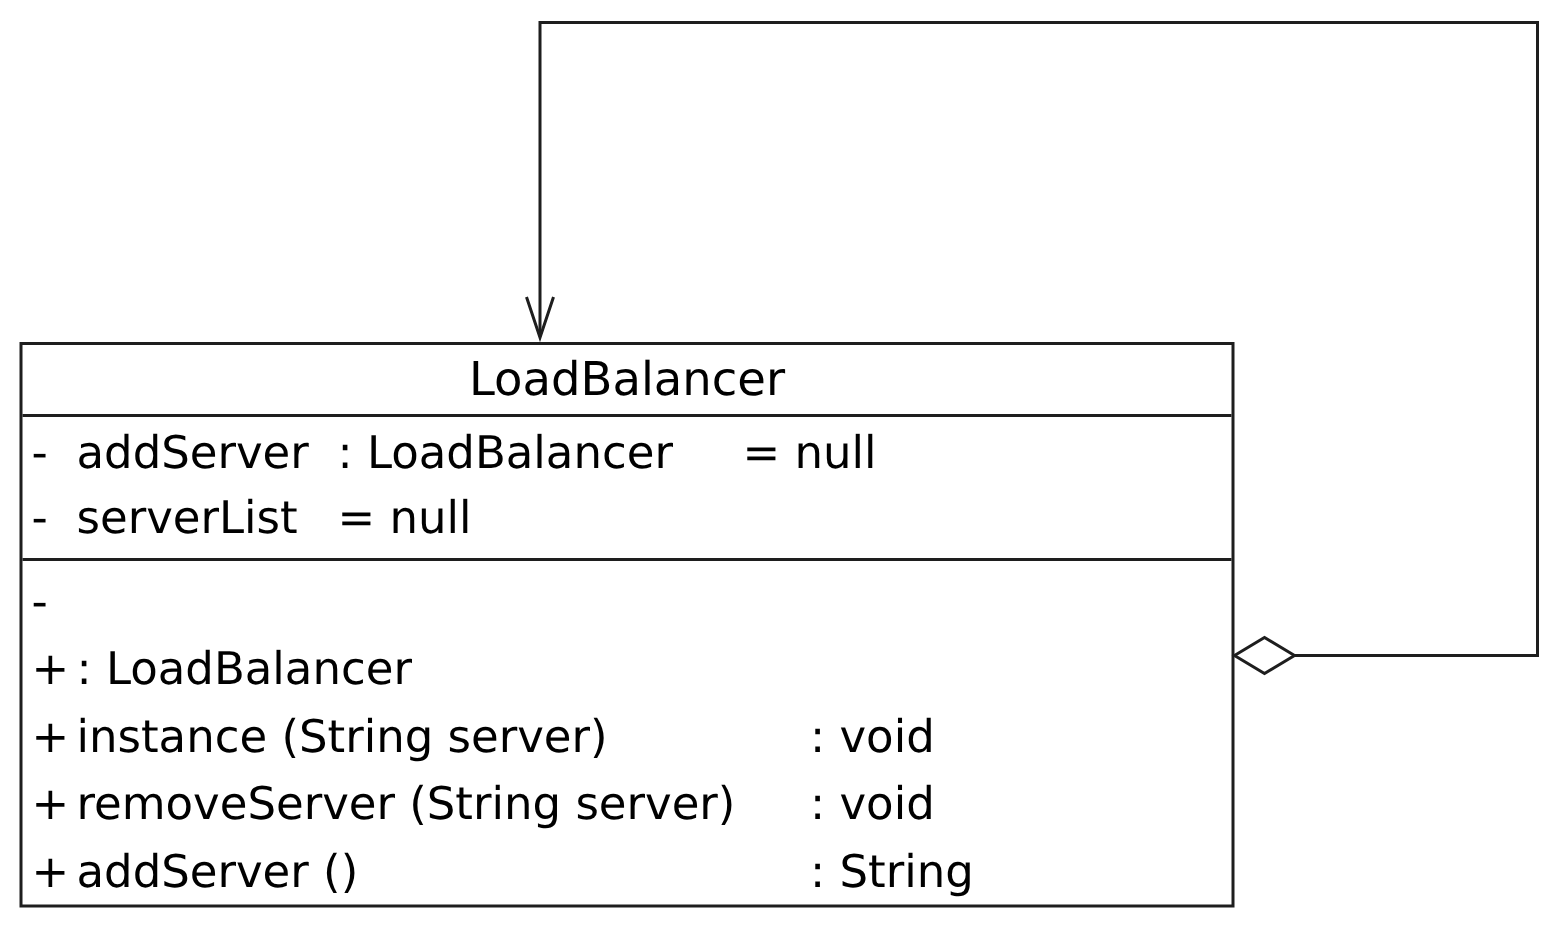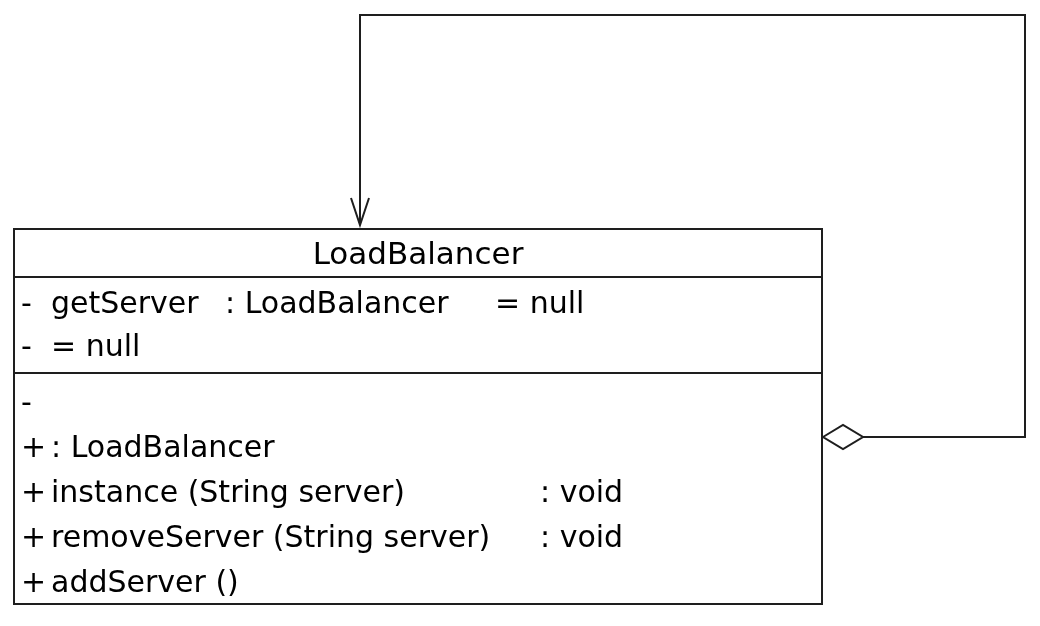--- a/index.html
+++ b/index.html
@@ -73,26 +73,27 @@
 
 <div class="canvas">
 
   <div class="class-box">
 
     <div class="compartment title">LoadBalancer</div>
 
     <div class="compartment attrs">
       <div class="row">
         <span>-</span>
-        <span>getServer</span>
+        <span>addServer</span>
         <span>: LoadBalancer</span>
         <span>= null</span>
       </div>
       <div class="row">
         <span>-</span>
+        <span>serverList</span>
         <span>= null</span>
       </div>
     </div>
 
     <div class="compartment methods">
       <div class="row">
         <span>-</span>
         <span></span>
       </div>
       <div class="row">
@@ -105,20 +106,21 @@
         <span>: void</span>
       </div>
       <div class="row">
         <span>+</span>
         <span>removeServer (String server)</span>
         <span>: void</span>
       </div>
       <div class="row">
         <span>+</span>
         <span>addServer ()</span>
+        <span>: String</span>
       </div>
     </div>
 
   </div>
 
   <svg class="connector-svg" width="1040" height="626" viewBox="0 0 1040 626">
     <path d="M 863 437 L 1025 437 L 1025 15 L 360 15 L 360 224" fill="none" stroke="#1e1e1e" stroke-width="2"></path>
     <polyline points="351,198 360,225 369,198" fill="none" stroke="#1e1e1e" stroke-width="2"></polyline>
     <polygon points="823,437 843,425 863,437 843,449" fill="#ffffff" stroke="#1e1e1e" stroke-width="2"></polygon>
   </svg>

